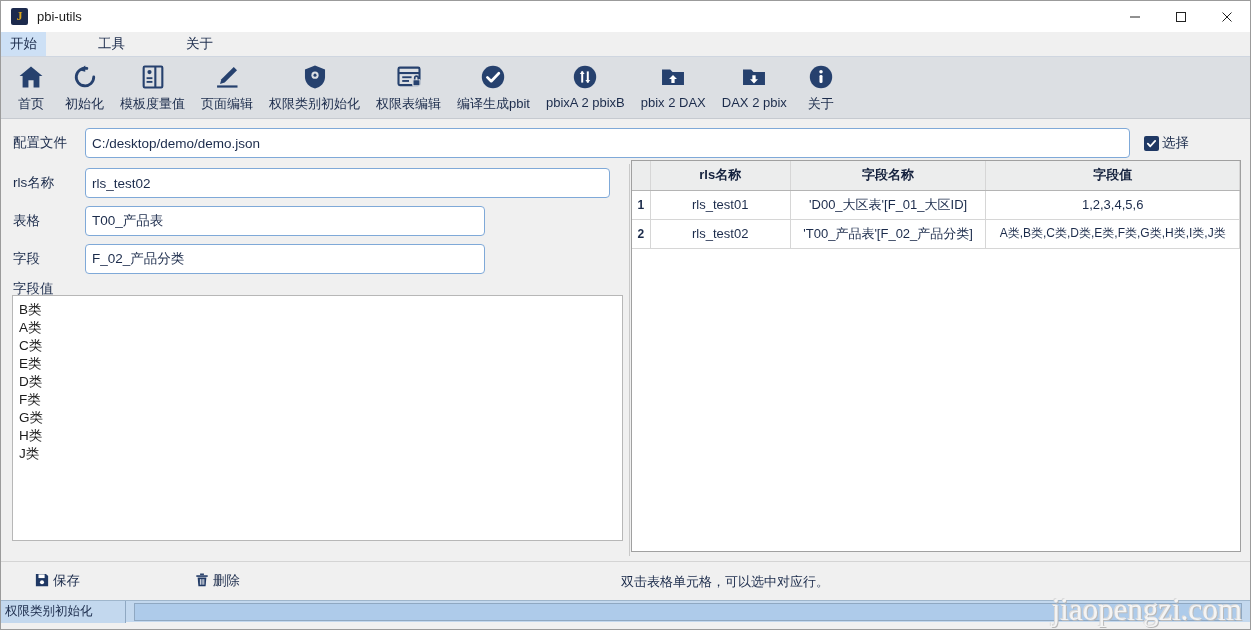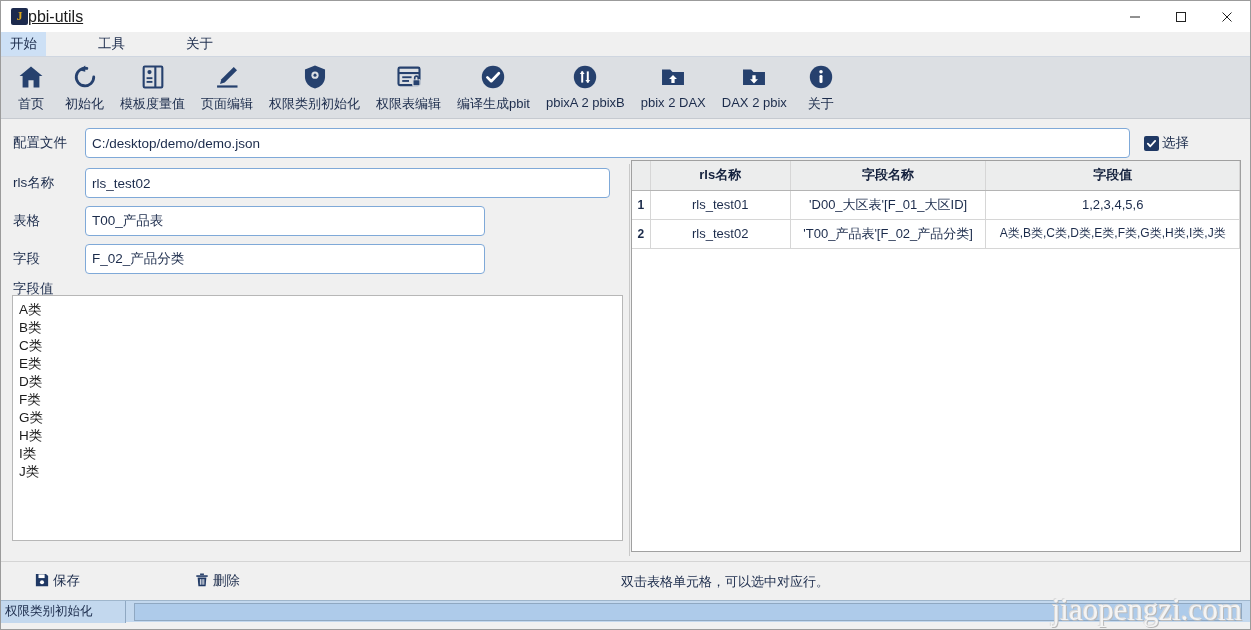--- a/index.html
+++ b/index.html
@@ -34,23 +34,23 @@
     color: #d8a51d;
     font-size: 12px;
     font-weight: bold;
     display: flex;
     align-items: center;
     justify-content: center;
     font-family: "Liberation Serif", serif;
     flex: 0 0 auto;
   }
   .app-title {
-    font-size: 16px;
+    margin-left: 9px;
+    font-size: 13px;
     color: #1b1b1b;
-    text-decoration: underline;
   }
   .win-controls {
     position: absolute;
     right: 0; top: 0;
     height: 31px;
     display: flex;
   }
   .win-btn {
     width: 46px; height: 31px;
     display: flex; align-items: center; justify-content: center;
@@ -504,29 +504,28 @@
       </div>
 
       <div class="frow">
         <div class="lbl-left">字段</div>
         <input class="textbox in-field" type="text" value="F_02_产品分类" style="">
       </div>
 
       <div class="lbl-only">字段值</div>
 
       <div class="values-box">
+        <div class="vline">B类</div>
         <div class="vline">A类</div>
-        <div class="vline">B类</div>
         <div class="vline">C类</div>
         <div class="vline">E类</div>
         <div class="vline">D类</div>
         <div class="vline">F类</div>
         <div class="vline">G类</div>
         <div class="vline">H类</div>
-        <div class="vline">I类</div>
         <div class="vline">J类</div>
       </div>
     </div>
 
     <div class="vdiv"></div>
 
     <div class="right-panel">
       <table class="grid">
         <thead>
           <tr>

